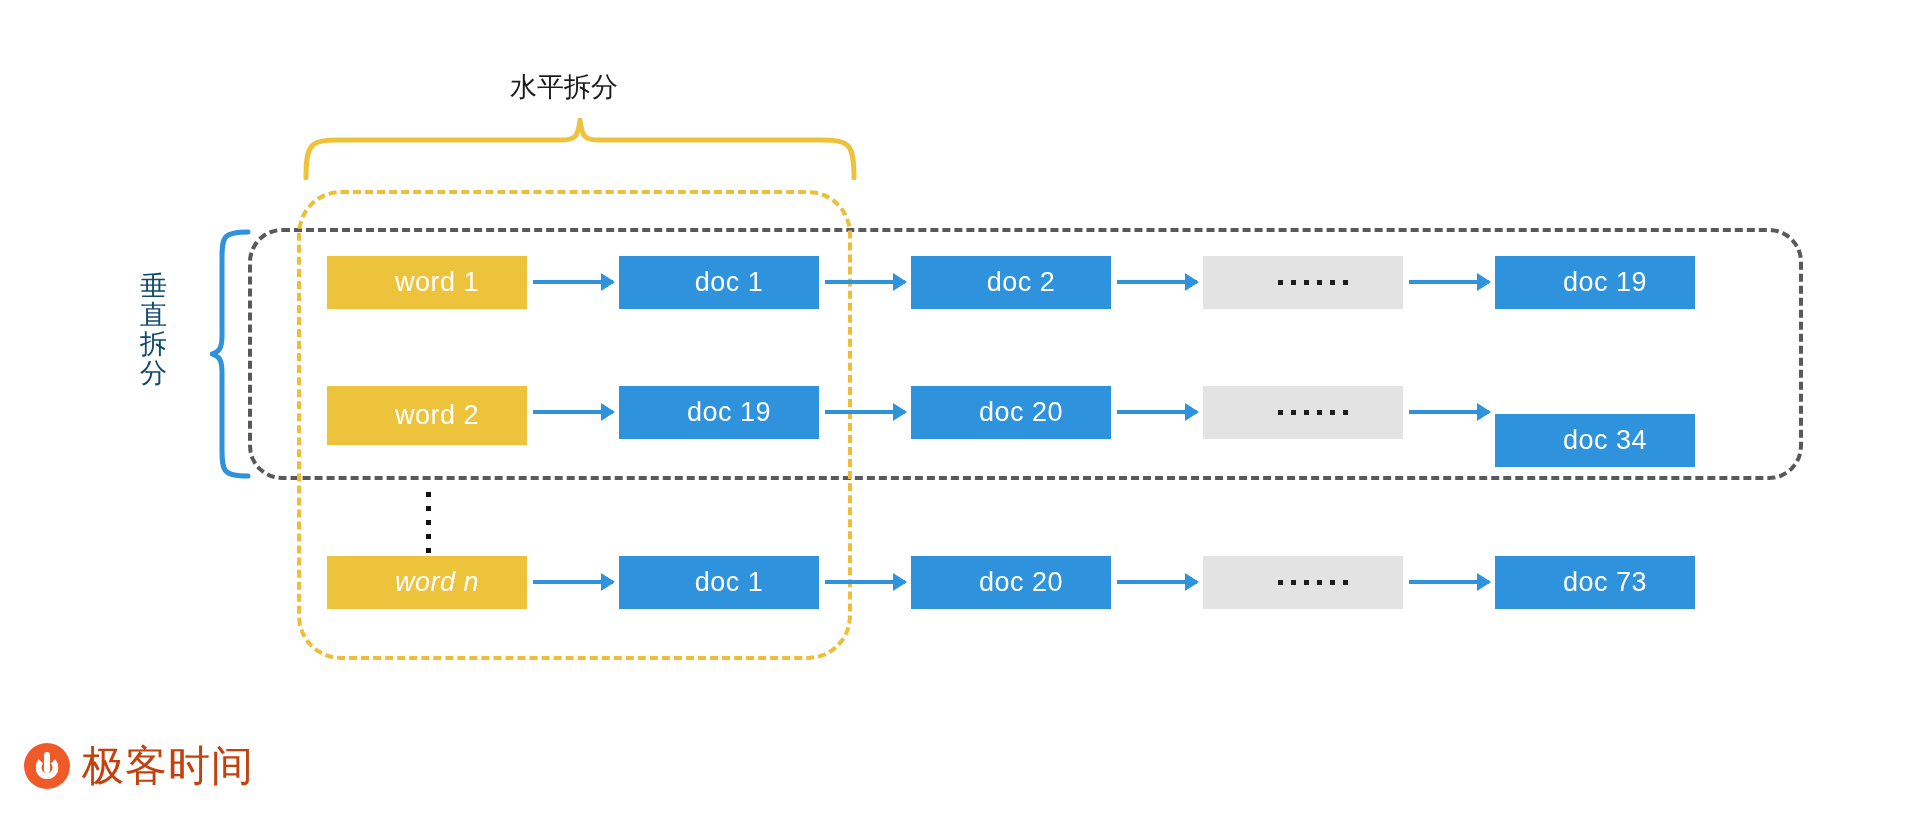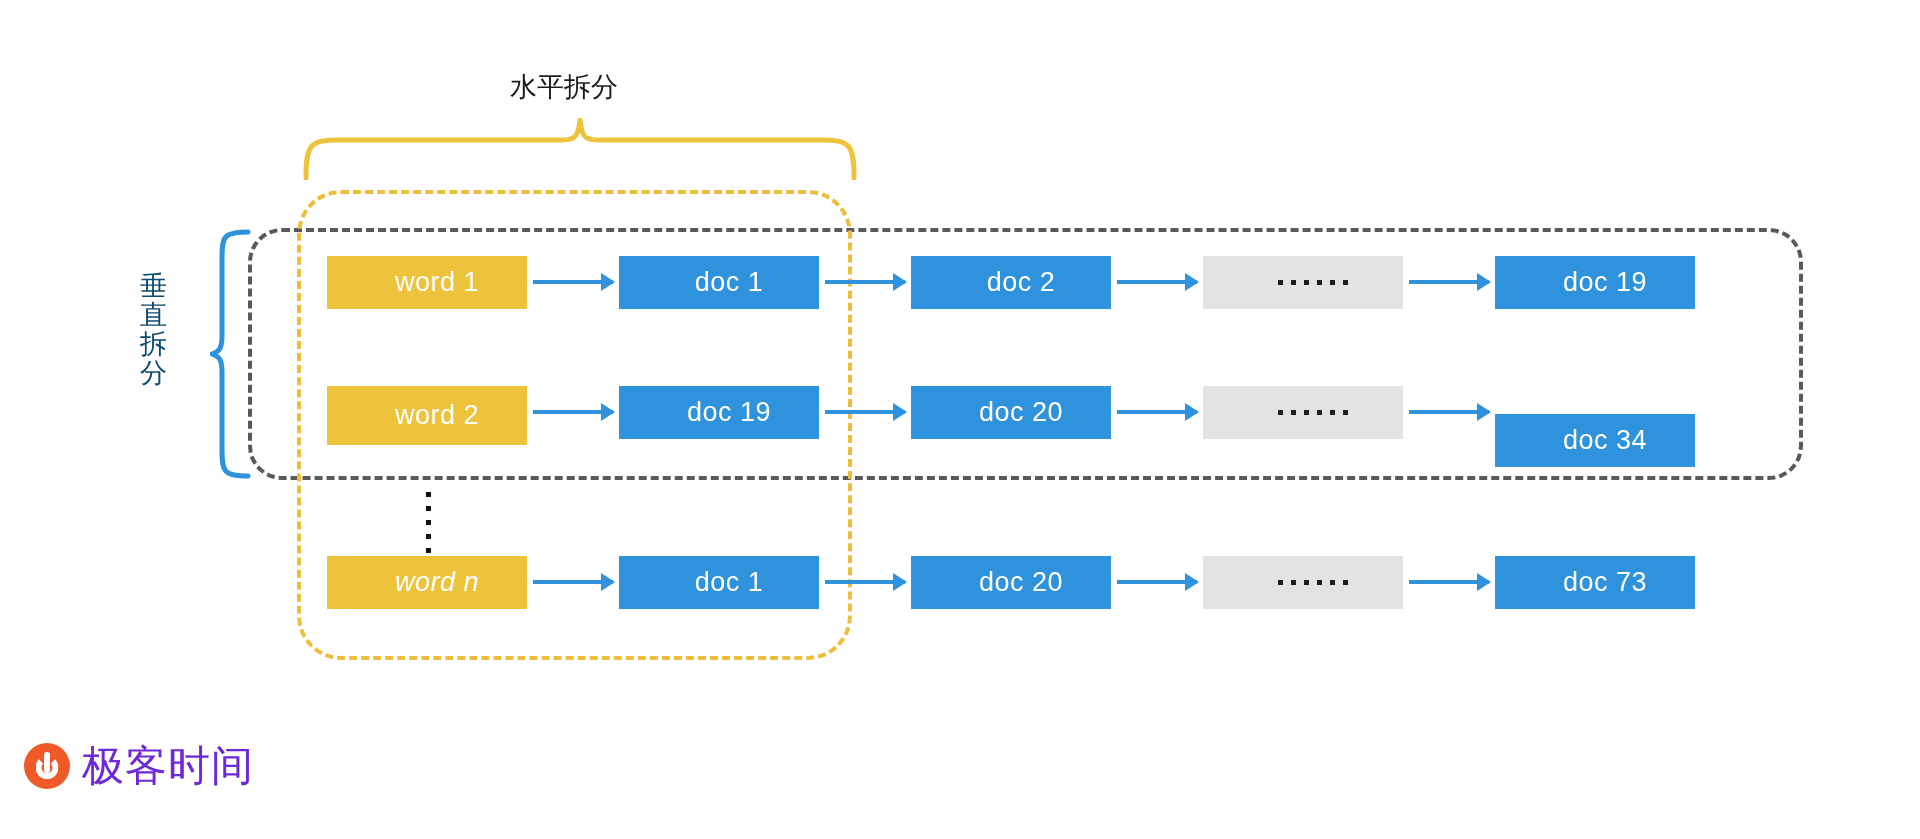--- a/index.html
+++ b/index.html
@@ -156,21 +156,21 @@
     transform: translateX(-50%);
     width: 23px;
     height: 23px;
     border: 6px solid #ffffff;
     border-top-color: transparent;
     border-radius: 50%;
     box-sizing: border-box;
   }
   #logo .wordmark {
     font-size: 42px;
-    color: #6d28d9;
+    color: #c2410c;
     letter-spacing: 1px;
     white-space: nowrap;
     font-family: "DejaVu Sans", "Liberation Sans", sans-serif;
   }
 </style>
 </head>
 <body>
 
 <div id="stage">
 

